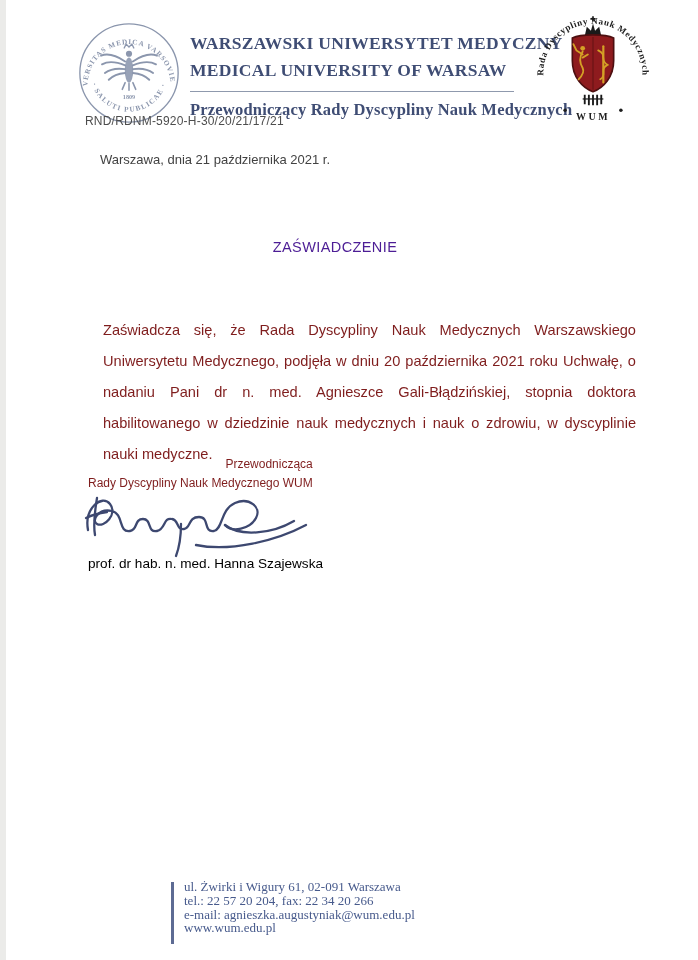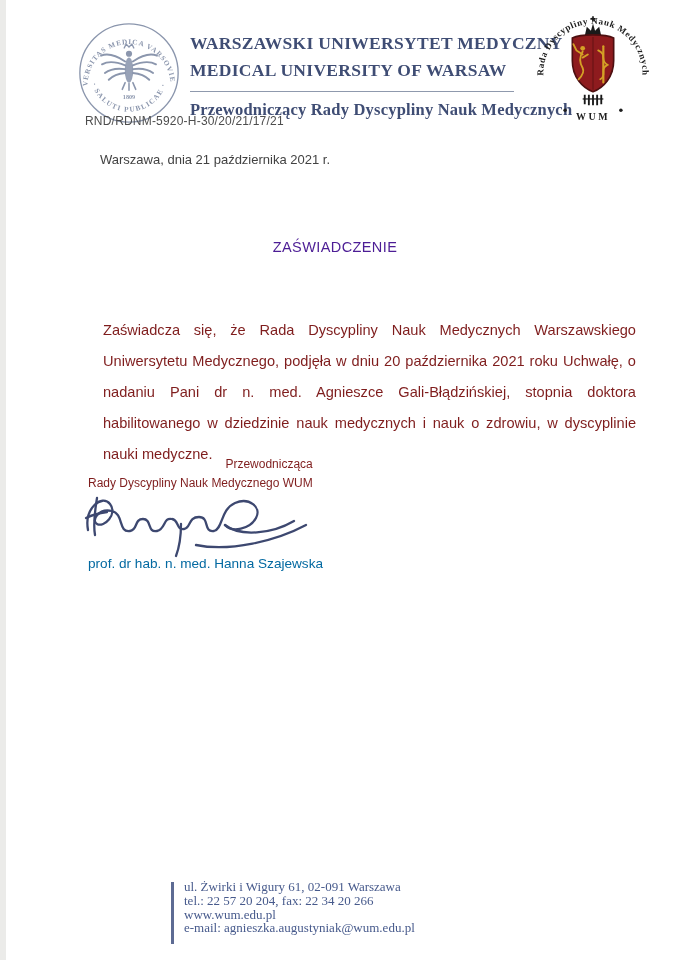--- a/index.html
+++ b/index.html
@@ -21,21 +21,21 @@
   .date-line{position:absolute;left:100px;top:152px;font-size:13px;color:#424242;}
 
   .doc-title{position:absolute;left:0;top:239px;width:670px;text-align:center;
              font-size:14.5px;color:#4c1d95;letter-spacing:.4px;}
 
   .body-par{position:absolute;left:103px;top:283px;width:533px;font-size:14.6px;
             line-height:31px;color:#7f1d1d;text-align:justify;margin-top:32px;}
 
   .sig-role{position:absolute;left:88px;top:455px;font-size:12px;line-height:19px;color:#7f1d1d;text-align:right;}
   .sig-image{position:absolute;left:80px;top:488px;width:240px;height:75px;}
-  .sig-name{position:absolute;left:88px;top:556px;font-size:13.6px;color:#0369a1;}
+  .sig-name{position:absolute;left:88px;top:556px;font-size:13.6px;color:#000000;}
 
   .footer{position:absolute;left:171px;top:880px;}
   .footer-bar{position:absolute;left:0;top:2px;width:3px;height:62px;background:#5d6b93;}
   .footer-text{position:absolute;left:13px;top:0;width:300px;font-family:"Liberation Serif",serif;
                font-size:13px;line-height:13.8px;color:#475a8c;white-space:nowrap;}
 </style>
 </head>
 <body>
 
 <div class="page">
@@ -138,17 +138,17 @@
     </g>
   </svg>
 
   <div class="sig-name">prof. dr hab. n. med. Hanna Szajewska</div>
 
   <div class="footer">
     <div class="footer-bar"></div>
     <div class="footer-text">
       <div>ul. Żwirki i Wigury 61, 02-091 Warszawa</div>
       <div>tel.: 22 57 20 204, fax: 22 34 20 266</div>
+      <div>e-mail: agnieszka.augustyniak@wum.edu.pl</div>
       <div>www.wum.edu.pl</div>
-      <div>e-mail: agnieszka.augustyniak@wum.edu.pl</div>
     </div>
   </div>
 </div>
 
 </body></html>

